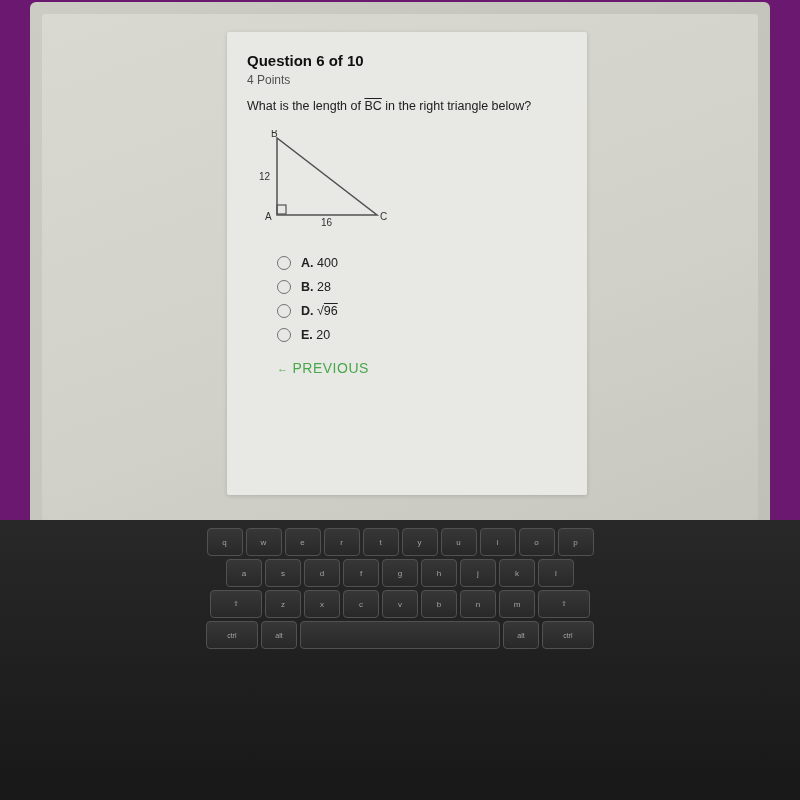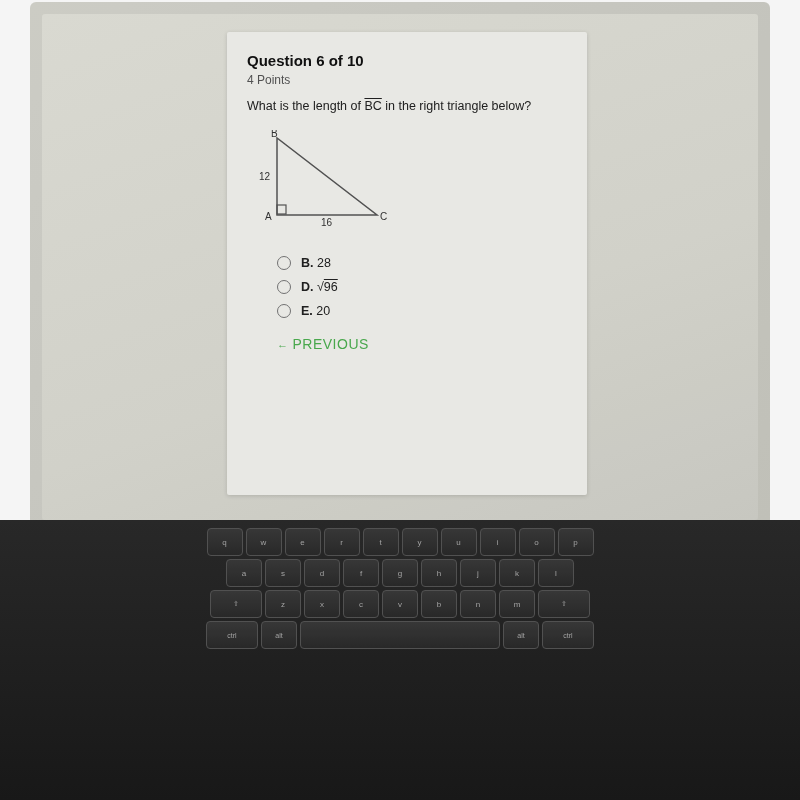--- a/index.html
+++ b/index.html
@@ -154,21 +154,21 @@
       pointer-events: none;
       z-index: 10;
     }
 
     .laptop-body {
       position: absolute;
       top: 0;
       left: 0;
       right: 0;
       height: 520px;
-      background: #ffffff;
+      background: #701a75;
     }
 
     .laptop-lid {
       position: absolute;
       top: 2px;
       left: 30px;
       right: 30px;
       bottom: 0;
       background: linear-gradient(135deg, #d5d5cd 0%, #c8c8c0 100%);
       border-radius: 6px 6px 0 0;
@@ -230,20 +230,24 @@
 
                 <text x="12" y="50" font-size="10" fill="#333" font-family="Arial">12</text>
 
                 <text x="74" y="96" font-size="10" fill="#333" font-family="Arial">16</text>
               </svg>
             </div>
 
             
             <div class="answer-choices">
 
+              <div class="answer-option">
+                <div class="radio-circle"></div>
+                <span class="answer-label"><strong>A.</strong> 400</span>
+              </div>
 
               <div class="answer-option">
                 <div class="radio-circle"></div>
                 <span class="answer-label"><strong>B.</strong> 28</span>
               </div>
 
 
               <div class="answer-option">
                 <div class="radio-circle"></div>
                 <span class="answer-label"><strong>D.</strong> √<span style="text-decoration:overline">96</span></span>

